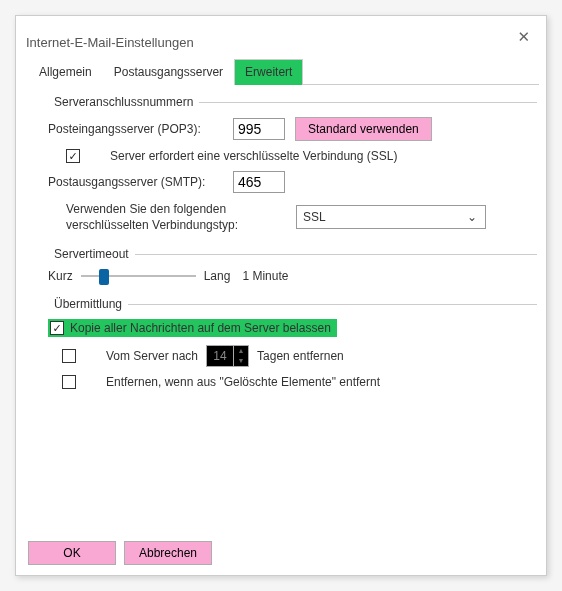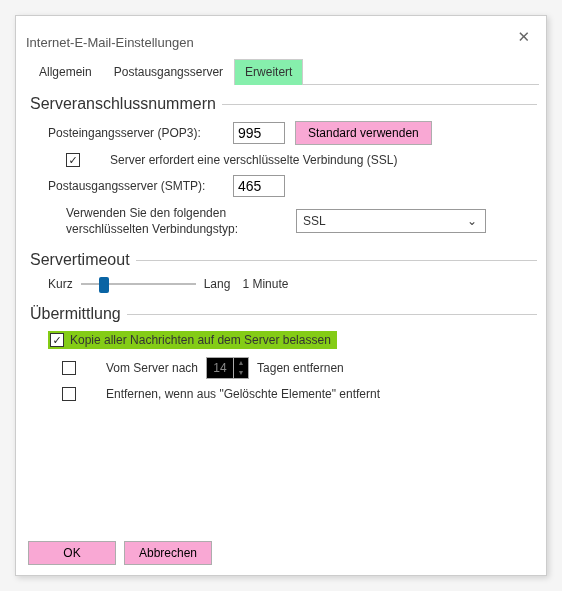--- a/index.html
+++ b/index.html
@@ -51,32 +51,33 @@
     background: #fff;
     font-size: 12px;
     position: relative;
     top: 1px;
   }
   .tab.active {
     border-color: #ccc;
     background: #fff;
   }
   .tab.highlight {
-    background: #86efac;
+    background: #22c55e;
     border-color: #ccc;
   }
   .group { margin: 6px 2px 14px 2px; }
   .group-header {
     display: flex;
     align-items: center;
     margin-bottom: 8px;
   }
   .group-header .label {
-    font-size: 16px;
+    font-size: 12px;
     padding-right: 6px;
+    margin-left: 24px;
   }
   .group-header .line {
     flex: 1;
     border-top: 1px solid #ccc;
     height: 0;
   }
   .row {
     display: flex;
     align-items: center;
     margin: 4px 0 8px 0;
@@ -108,21 +109,21 @@
     align-items: center;
     justify-content: center;
     margin-right: 6px;
     font-size: 11px;
     color: #222;
     background: #fff;
   }
   .chk.checked::after { content: "✓"; }
   .chk-label { display: inline-flex; align-items: flex-end; gap: 24px; }
   .highlight-box {
-    background: #84cc16;
+    background: #22c55e;
     display: inline-flex;
     align-items: flex-start;
     padding: 2px 6px 2px 2px;
   }
   .select {
     width: 190px;
     height: 24px;
     border: 1px solid #999;
     display: flex;
     align-items: center;

